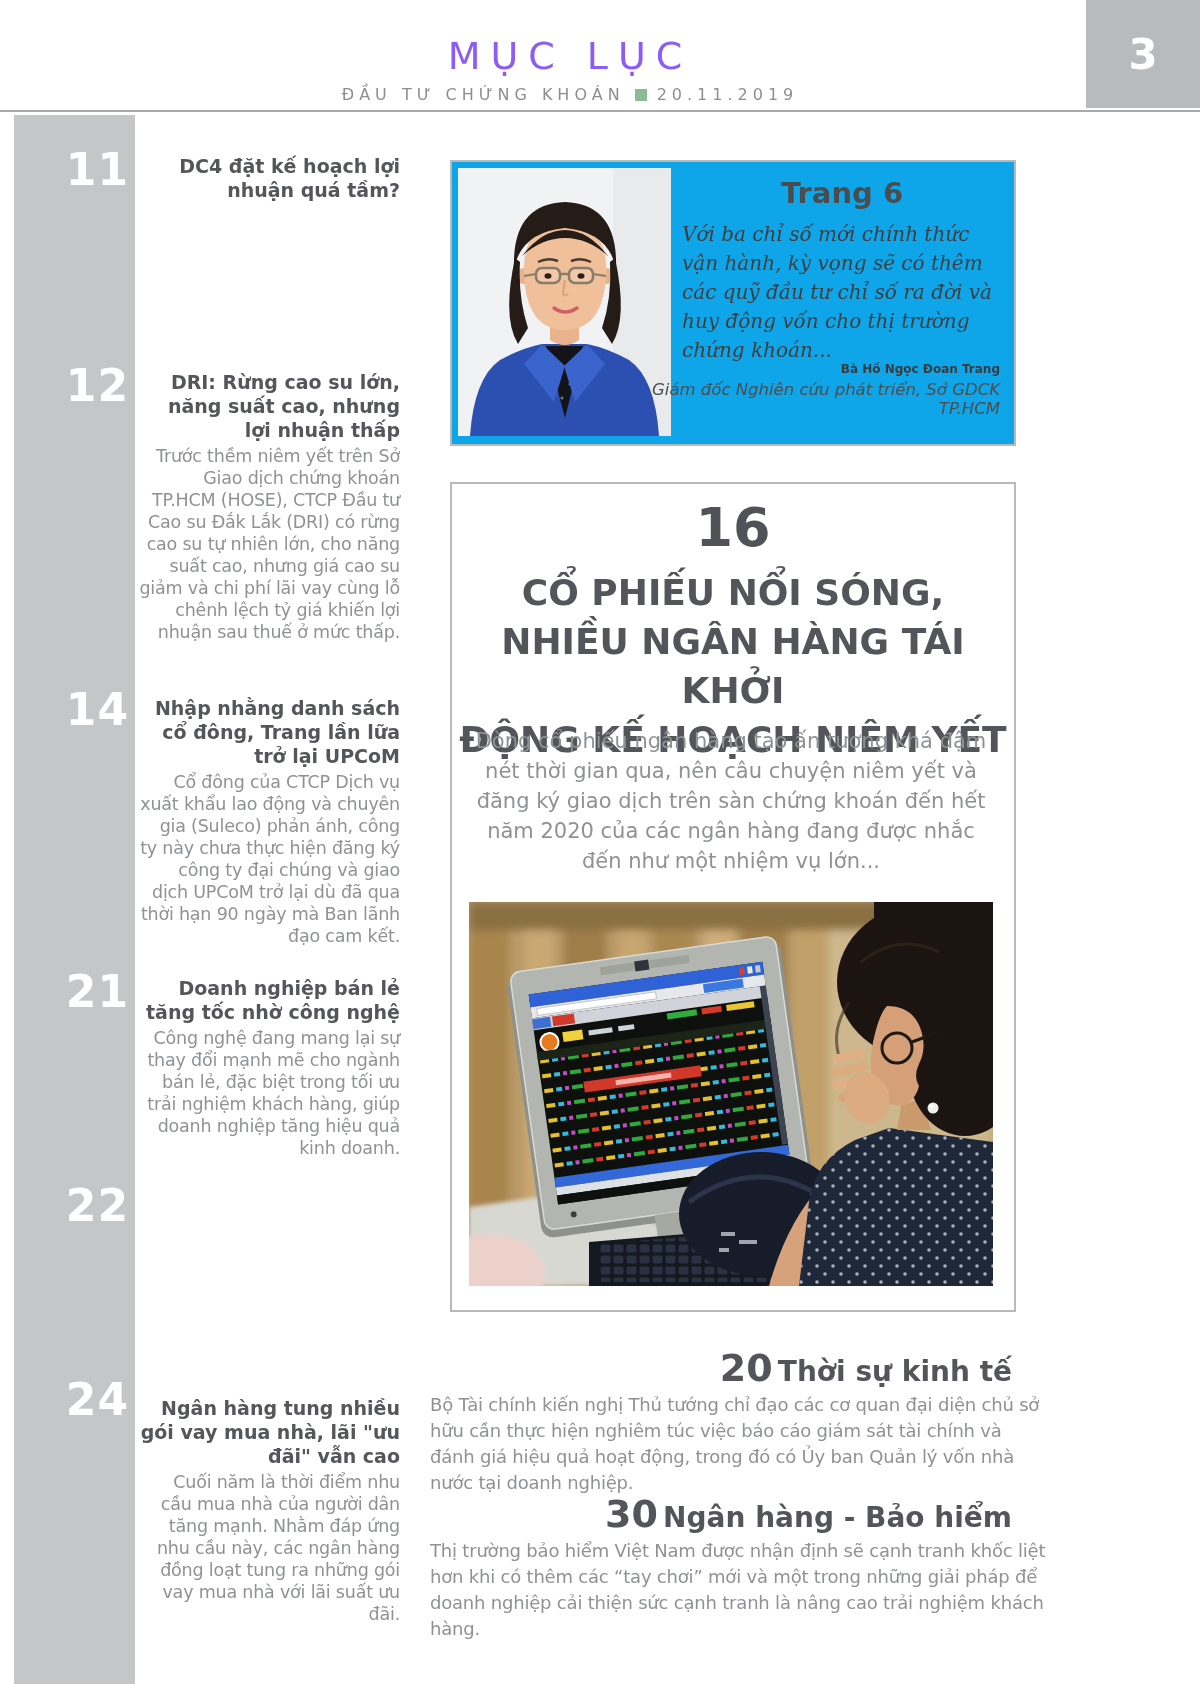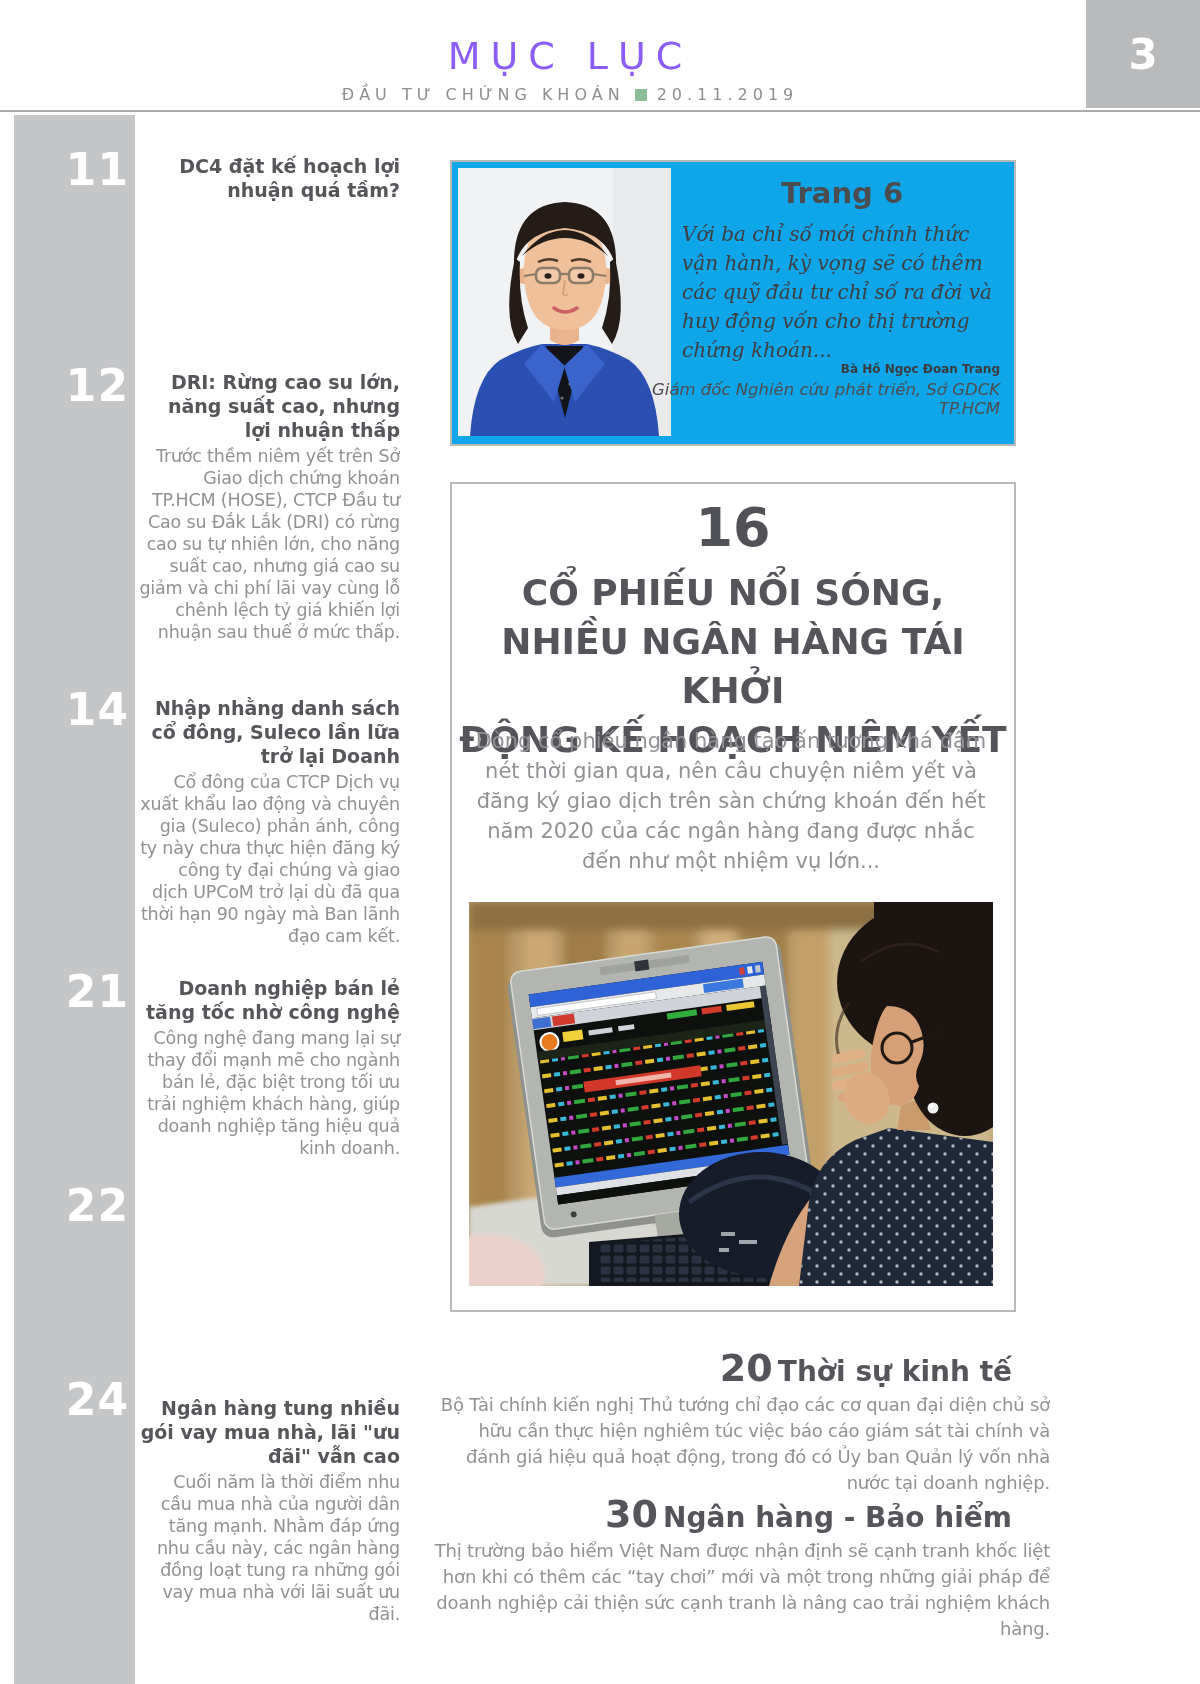--- a/index.html
+++ b/index.html
@@ -44,21 +44,21 @@
   .feature-headline{position:absolute;left:0;top:84px;width:100%;text-align:center;
                     font-size:36px;line-height:49px;font-weight:bold;color:#54555a;}
   .feature-standfirst{position:absolute;left:18px;top:242px;width:522px;text-align:center;
                       font-size:21px;line-height:30px;color:#8f9194;}
   .feature-photo{position:absolute;left:17px;top:418px;width:524px;height:384px;}
 
   
   .section-heading{position:absolute;width:452px;text-align:right;color:#54555a;white-space:nowrap;}
   .sec-num{font-size:38px;font-weight:bold;}
   .sec-title{font-size:28px;font-weight:bold;}
-  .section-body{position:absolute;left:430px;width:620px;text-align:right;
+  .section-body{position:absolute;left:430px;width:620px;text-align:left;
                 font-size:18px;line-height:26px;color:#8f9194;letter-spacing:-0.2px;}
 </style>
 </head>
 <body>
 
 <div class="page">
 
   <div class="pagenum-box">
     <span>3</span>
   </div>
@@ -78,21 +78,21 @@
   </div>
 
   <div class="toc-num" style="top:364px">12</div>
   <div class="toc-item" style="top:370px">
     <div class="toc-title">DRI: Rừng cao su lớn, năng suất cao, nhưng lợi nhuận thấp</div>
     <div class="toc-body">Trước thềm niêm yết trên Sở Giao dịch chứng khoán TP.HCM (HOSE), CTCP Đầu tư Cao su Đắk Lắk (DRI) có rừng cao su tự nhiên lớn, cho năng suất cao, nhưng giá cao su giảm và chi phí lãi vay cùng lỗ chênh lệch tỷ giá khiến lợi nhuận sau thuế ở mức thấp.</div>
   </div>
 
   <div class="toc-num" style="top:688px">14</div>
   <div class="toc-item" style="top:696px">
-    <div class="toc-title">Nhập nhằng danh sách cổ đông, Suleco lần lữa trở lại Doanh</div>
+    <div class="toc-title">Nhập nhằng danh sách cổ đông, Trang lần lữa trở lại UPCoM</div>
     <div class="toc-body">Cổ đông của CTCP Dịch vụ xuất khẩu lao động và chuyên gia (Suleco) phản ánh, công ty này chưa thực hiện đăng ký công ty đại chúng và giao dịch UPCoM trở lại dù đã qua thời hạn 90 ngày mà Ban lãnh đạo cam kết.</div>
   </div>
 
   <div class="toc-num" style="top:970px">21</div>
   <div class="toc-item" style="top:976px">
     <div class="toc-title">Doanh nghiệp bán lẻ tăng tốc nhờ công nghệ</div>
     <div class="toc-body">Công nghệ đang mang lại sự thay đổi mạnh mẽ cho ngành bán lẻ, đặc biệt trong tối ưu trải nghiệm khách hàng, giúp doanh nghiệp tăng hiệu quả kinh doanh.</div>
   </div>
 
   <div class="toc-num" style="top:1184px">22</div>

